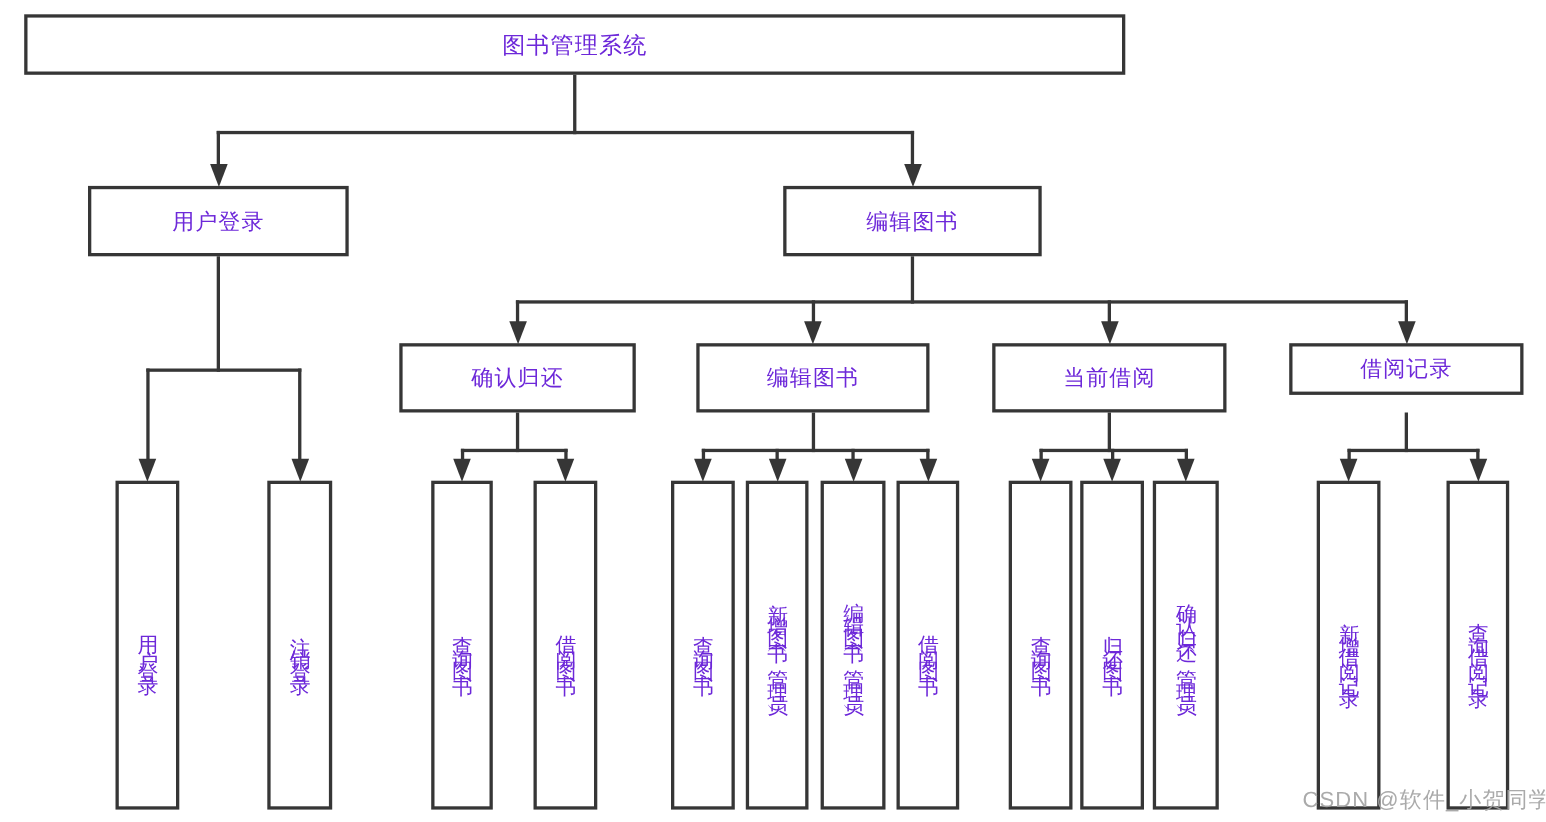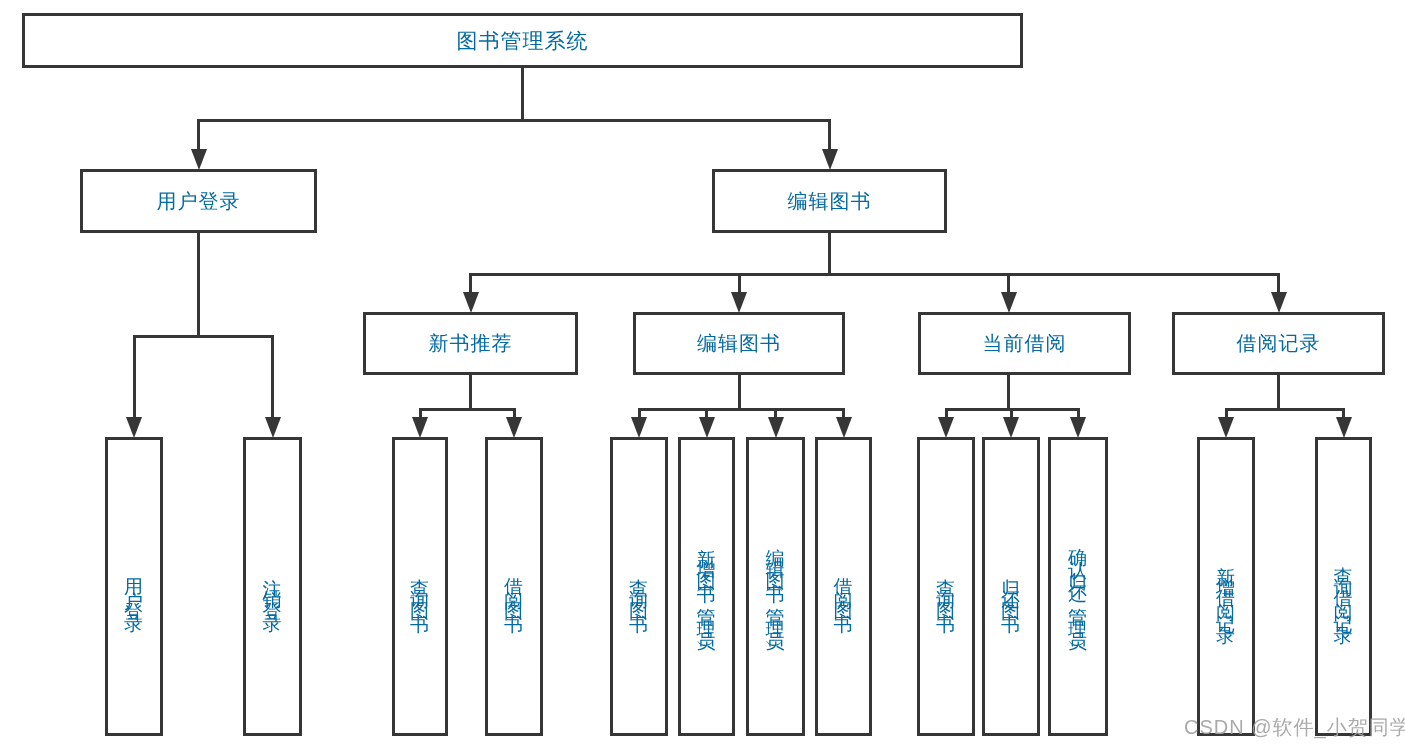--- a/index.html
+++ b/index.html
@@ -11,21 +11,21 @@
     overflow:hidden;
   }
   .node{
     position:absolute;
     background:#ffffff;
     border:3px solid #363636;
     box-sizing:border-box;
     display:flex;align-items:center;justify-content:center;
   }
   .node .lbl{
-    color:#0369a1;
+    color:#6d28d9;
     font-size:20px;
     letter-spacing:1px;
     white-space:nowrap;
   }
   .node.root .lbl{font-size:21px;}
   .node.vert .lbl{
     writing-mode:vertical-rl;
     text-orientation:mixed;
     letter-spacing:12px;
     font-size:19px;
@@ -57,29 +57,29 @@
       <div class="node root" style="left: 22px; top: 13px; width: 1001px; height: 55px;">
         <span class="lbl">图书管理系统</span>
       </div>
       <div class="node" style="left: 80px; top: 169px; width: 237px; height: 64px;">
         <span class="lbl">用户登录</span>
       </div>
       <div class="node" style="left: 712px; top: 169px; width: 235px; height: 64px;">
         <span class="lbl">编辑图书</span>
       </div>
       <div class="node" style="left: 363px; top: 312px; width: 215px; height: 63px;">
-        <span class="lbl">新书推荐</span>
+        <span class="lbl">确认归还</span>
       </div>
       <div class="node" style="left: 633px; top: 312px; width: 212px; height: 63px;">
         <span class="lbl">编辑图书</span>
       </div>
-      <div class="node" style="left: 902px; top: 312px; width: 213px; height: 63px; margin-left: 16px;">
+      <div class="node" style="left: 902px; top: 312px; width: 213px; height: 63px;">
         <span class="lbl">当前借阅</span>
       </div>
-      <div class="node" style="left: 1172px; top: 312px; width: 213px; height: 63px;">
+      <div class="node" style="left: 1172px; top: 312px; width: 213px; height: 47px;">
         <span class="lbl">借阅记录</span>
       </div>
       <div class="node vert" style="left: 105px; top: 437px; width: 58px; height: 299px;">
         <span class="lbl">用户登录</span>
       </div>
       <div class="node vert" style="left: 243px; top: 437px; width: 59px; height: 299px;">
         <span class="lbl">注销登录</span>
       </div>
       <div class="node vert" style="left: 392px; top: 437px; width: 56px; height: 299px;">
         <span class="lbl">查询图书</span>

